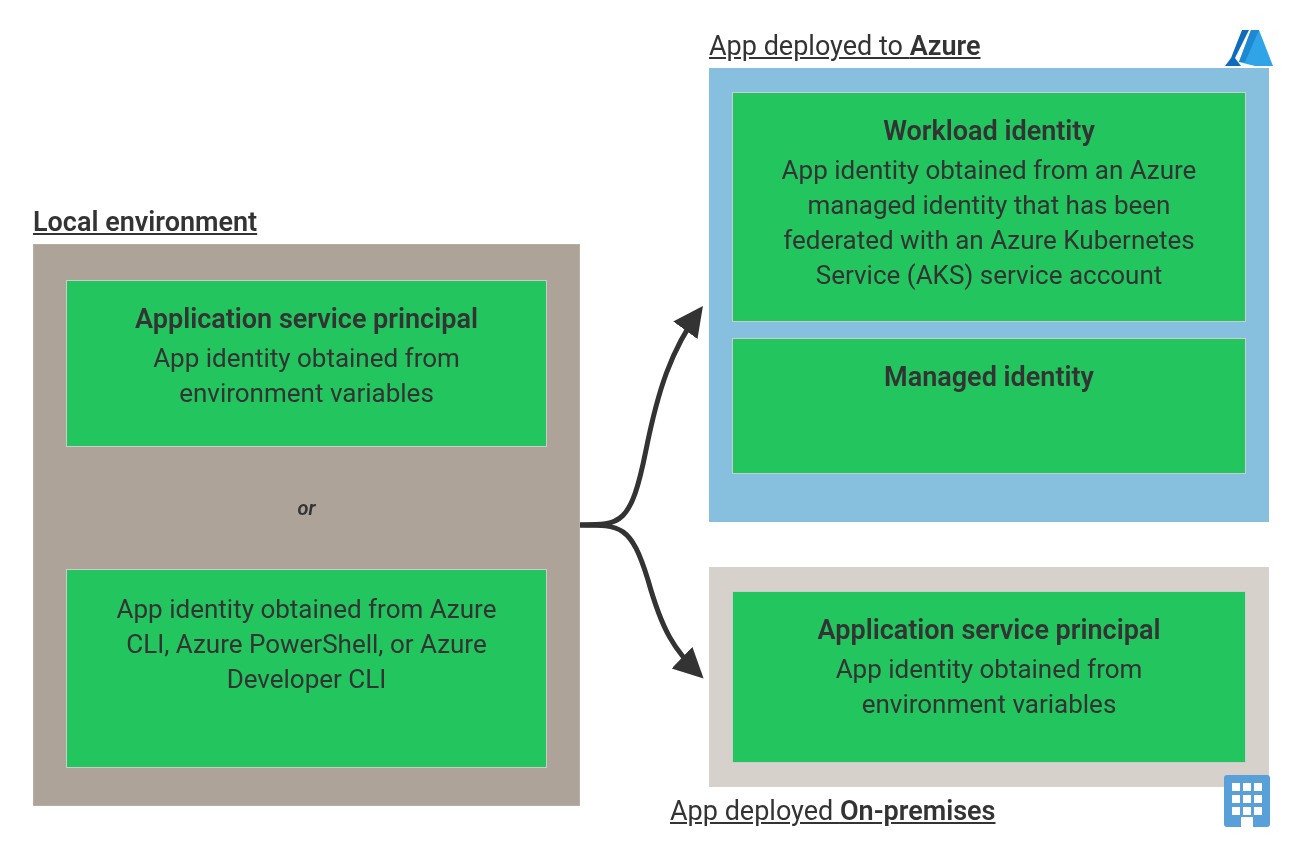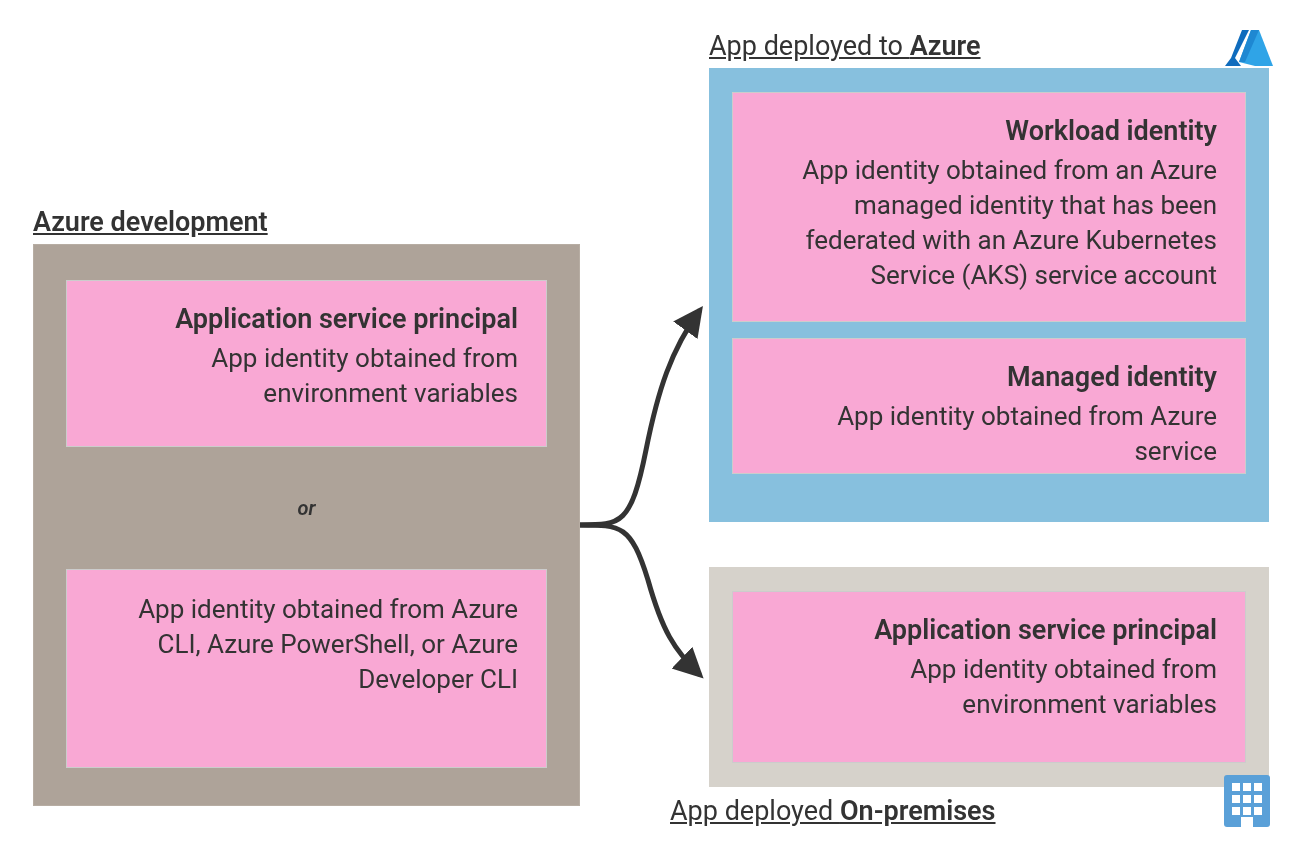--- a/index.html
+++ b/index.html
@@ -47,21 +47,21 @@
   .onprem-panel {
     position: absolute; left: 709px; top: 567px; width: 560px; height: 220px;
     background: #d6d2cb; border: 1px solid #d6d2cb;
     padding: 18px;
   }
   .onprem-label { position: absolute; left: 670px; top: 795px; }
   .onprem-icon { position: absolute; left: 1222px; top: 773px; }
 
   
   .card {
-    background: #f9a8d4; border: 1px solid #ccc; text-align: right;
+    background: #22c55e; border: 1px solid #ccc; text-align: center;
     padding: 22px 28px 26px 28px;
   }
   .card .title { font-size: 27px; font-weight: 600; color: #333; margin-bottom: 6px; }
   .card .desc { font-size: 26px; font-weight: 400; color: #333; line-height: 1.35; }
 
   
   .card-asp-local { position: absolute; left: 66px; top: 280px; width: 481px; height: 167px; }
   .card-dev-local { position: absolute; left: 66px; top: 569px; width: 481px; height: 199px; }
 
   .card-workload { position: absolute; left: 732px; top: 92px; width: 514px; height: 230px; }
@@ -71,21 +71,21 @@
 
   
   .connector { position: absolute; left: 576px; top: 270px; }
 </style>
 </head>
 <body>
 
 <div class="canvas">
 
   <div class="section-label local-label">
-    <span class="bold">Azure development</span>
+    <span class="bold">Local environment</span>
   </div>
 
   <div class="local-panel"></div>
 
   <div class="card card-asp-local">
     <div class="title">Application service principal</div>
     <div class="desc">App identity obtained from environment variables</div>
   </div>
 
   <div class="local-or">or</div>
@@ -107,21 +107,20 @@
 
   <div class="azure-panel"></div>
 
   <div class="card card-workload">
     <div class="title">Workload identity</div>
     <div class="desc">App identity obtained from an Azure managed identity that has been federated with an Azure Kubernetes Service (AKS) service account</div>
   </div>
 
   <div class="card card-managed">
     <div class="title">Managed identity</div>
-    <div class="desc">App identity obtained from Azure service</div>
   </div>
 
   <div class="onprem-panel"></div>
 
   <div class="card card-asp-onprem">
     <div class="title">Application service principal</div>
     <div class="desc">App identity obtained from environment variables</div>
   </div>
 
   <div class="section-label onprem-label">

